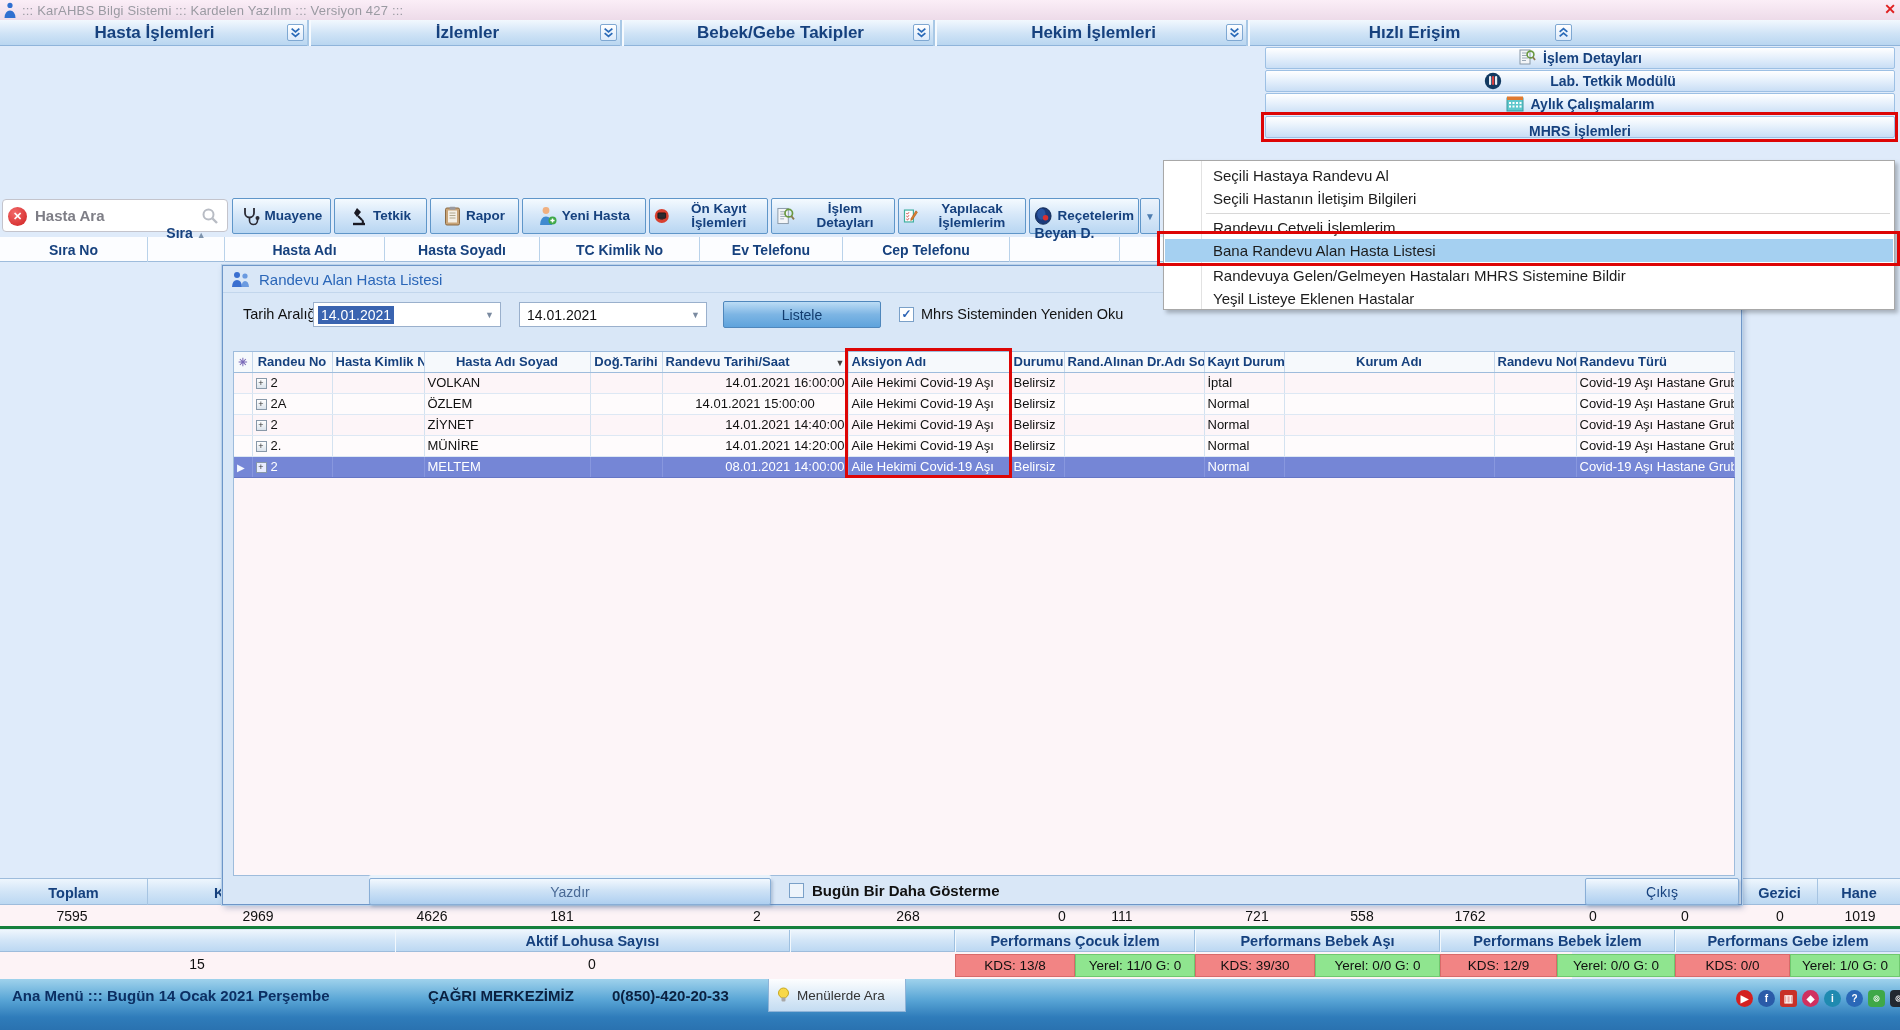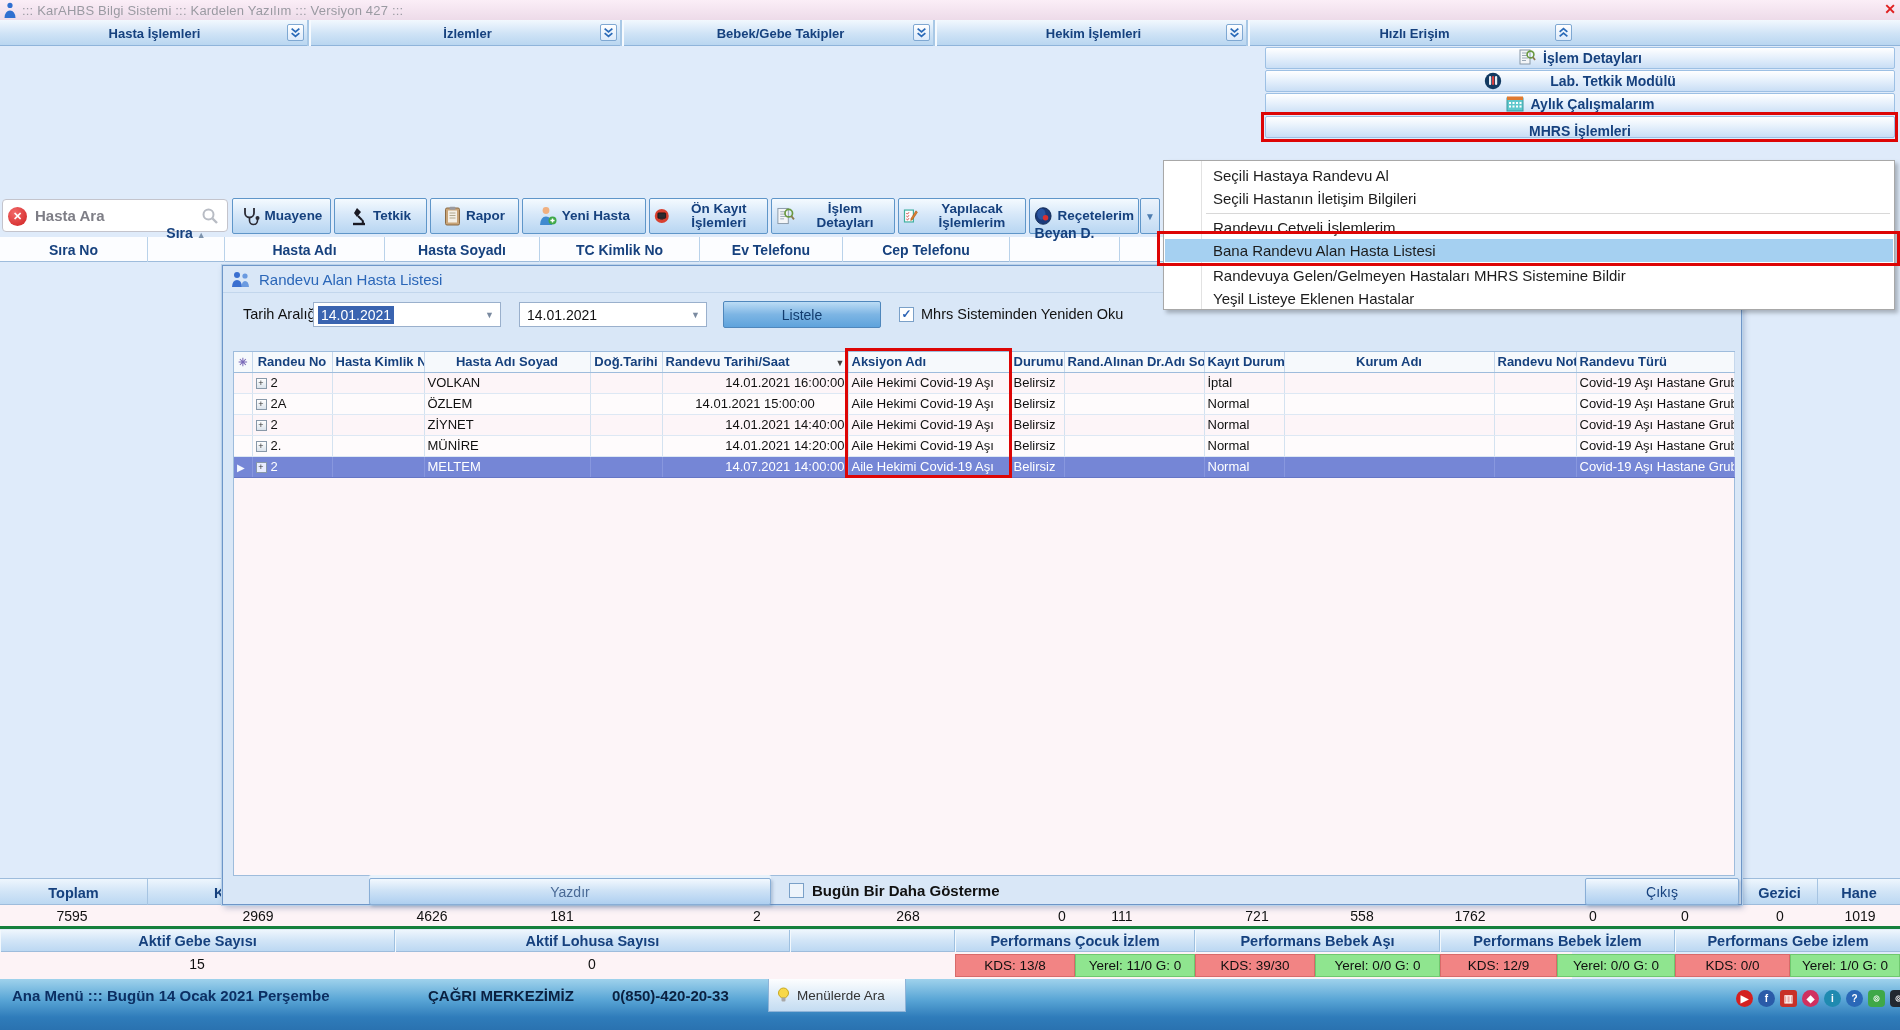--- a/index.html
+++ b/index.html
@@ -13,21 +13,21 @@
     background:linear-gradient(#fbeef7,#eddbe9); display:flex; align-items:center; }
   .titlebar .ttl { color:#9a9aa2; font-size:13px; margin-left:22px; letter-spacing:.2px; }
   .person-ico { position:absolute; left:3px; top:2px; width:14px; height:16px; }
   .close-x { position:absolute; right:4px; top:1px; color:#e02020; font-weight:bold; font-size:14px; cursor:default; }
 
   
   .menubar { left:0; top:20px; width:1900px; height:26px;
     background:linear-gradient(#f2f8fe,#cfe3f6 55%,#b9d6f0); border-bottom:1px solid #8fb4da; }
   .menusec { position:absolute; top:0; height:26px; border-right:2px solid #f6fafe;
     box-shadow:inset -2px 0 0 #a8c8e6; display:flex; align-items:center; justify-content:center; }
-  .menusec .lbl { color:#16417e; font-weight:bold; font-size:13px; }
+  .menusec .lbl { color:#16417e; font-weight:bold; font-size:17px; }
   .chevbox { position:absolute; top:4px; width:17px; height:17px; background:linear-gradient(#ffffff,#dceafa);
     border:1px solid #7fa8d2; border-radius:2px; display:flex; align-items:center; justify-content:center; }
   .dblchev { width:11px; height:11px; }
 
   
   .qa-btn { position:absolute; left:1265px; width:630px; height:22px;
     background:linear-gradient(#ffffff,#e7f1fc 45%,#c9def5); border:1px solid #9dc0e4; border-radius:2px;
     display:flex; align-items:center; justify-content:center; gap:7px; }
   .qa-btn .lbl { color:#16417e; font-weight:bold; font-size:14px; }
   .redbox { position:absolute; border:3px solid #dd0505; background:transparent; pointer-events:none; }
@@ -505,21 +505,21 @@
               <td></td>
               <td></td>
           <td><span>Covid-19 Aşı Hastane Grubu</span></td>
         </tr>
         <tr class="selrow">
           <td><span class="rowptr">▶</span></td>
           <td><span class="expand-ico">+</span><span>2</span></td>
           <td></td>
               <td><span>MELTEM</span></td>
               <td></td>
-          <td style="text-align:right;"><span>14.07.2021 14:00:00</span></td>
+          <td style="text-align:right;"><span>08.01.2021 14:00:00</span></td>
           <td><span>Aile Hekimi Covid-19 Aşı</span></td>
           <td><span>Belirsiz</span></td>
           <td></td>
               <td><span>Normal</span></td>
               <td></td>
               <td></td>
           <td><span>Covid-19 Aşı Hastane Grubu</span></td>
         </tr>
       </tbody>
         </table>
@@ -567,23 +567,20 @@
     <span class="fv" style="left:1257px;">721</span>
     <span class="fv" style="left:1362px;">558</span>
     <span class="fv" style="left:1470px;">1762</span>
     <span class="fv" style="left:1593px;">0</span>
     <span class="fv" style="left:1685px;">0</span>
     <span class="fv" style="left:1780px;">0</span>
     <span class="fv" style="left:1860px;">1019</span>
   </div>
 
   <div class="abs sum-hdr">
-    <div class="sh-cell" style="left:0;width:395px;">
-        <span>Aktif Gebe Sayısı</span>
-      </div>
     <div class="sh-cell" style="left:395px;width:395px;">
         <span>Aktif Lohusa Sayısı</span>
       </div>
     <div class="sh-cell" style="left:790px;width:165px;"></div>
     <div class="sh-cell" style="left:955px;width:240px;">
         <span>Performans Çocuk İzlem</span>
       </div>
     <div class="sh-cell" style="left:1195px;width:245px;">
         <span>Performans Bebek Aşı</span>
       </div>

